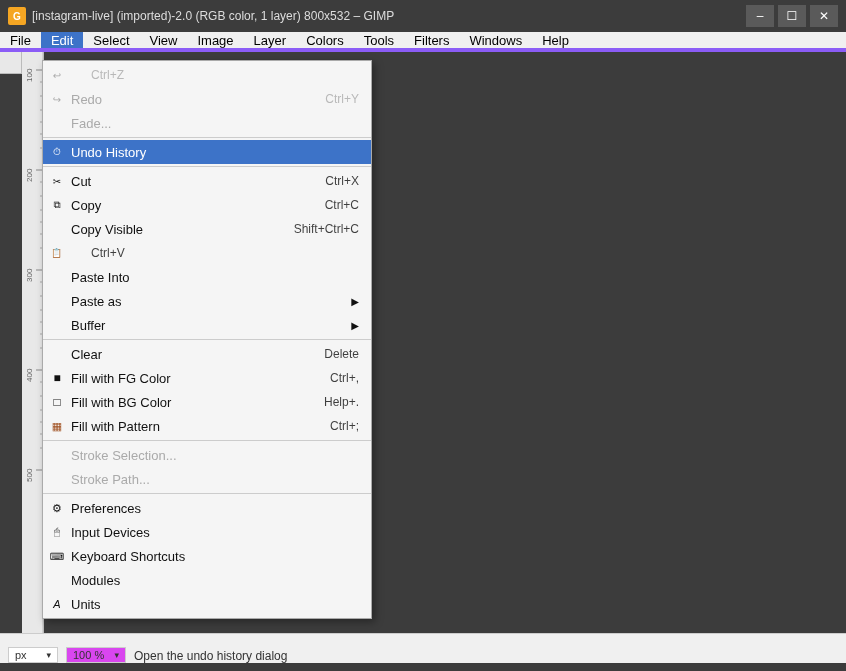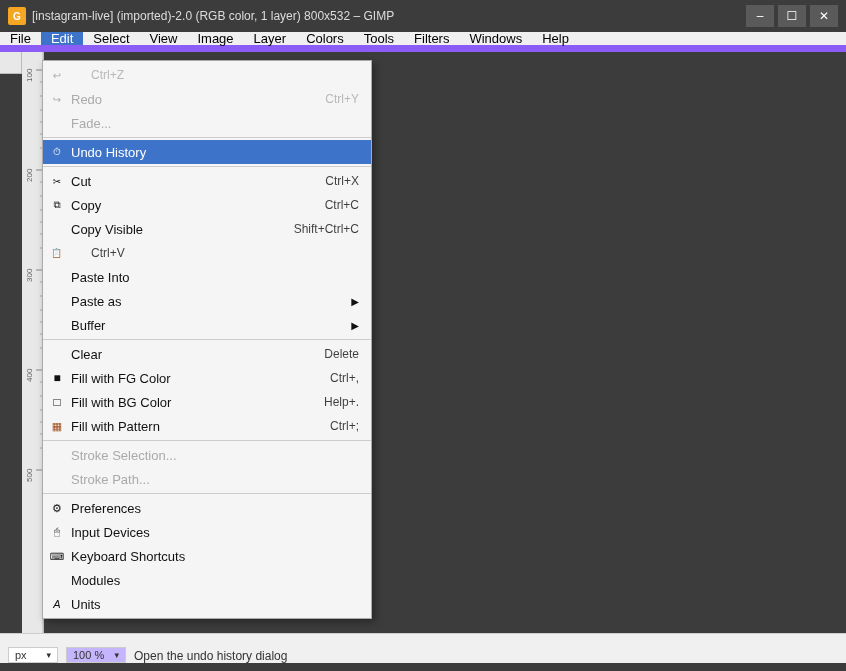--- a/index.html
+++ b/index.html
@@ -47,21 +47,21 @@
       cursor: pointer;
       display: flex; align-items: center; justify-content: center;
     }
 
     
     .menu-bar {
       background: #f0f0f0;
       height: 20px;
       display: flex;
       align-items: center;
-      border-bottom: 7px solid #8b5cf6;
+      border-bottom: 4px solid #8b5cf6;
     }
     .menu-item {
       padding: 4px 10px;
       cursor: pointer;
       font-size: 13px;
       color: #000;
       height: 100%;
       display: flex;
       align-items: center;
     }
@@ -117,21 +117,21 @@
       background: #fff;
       border: 1px solid #ccc;
       padding: 1px 6px;
       font-size: 11px;
       min-width: 50px;
       display: flex;
       align-items: center;
       justify-content: space-between;
     }
     .status-zoom {
-      background: #c4b5fd;
+      background: #d946ef;
       border: 1px solid #ccc;
       padding: 1px 6px;
       font-size: 11px;
       min-width: 60px;
       display: flex;
       align-items: center;
       justify-content: space-between;
       margin-top: 24px;
     }
     .status-message { flex: 1; }

